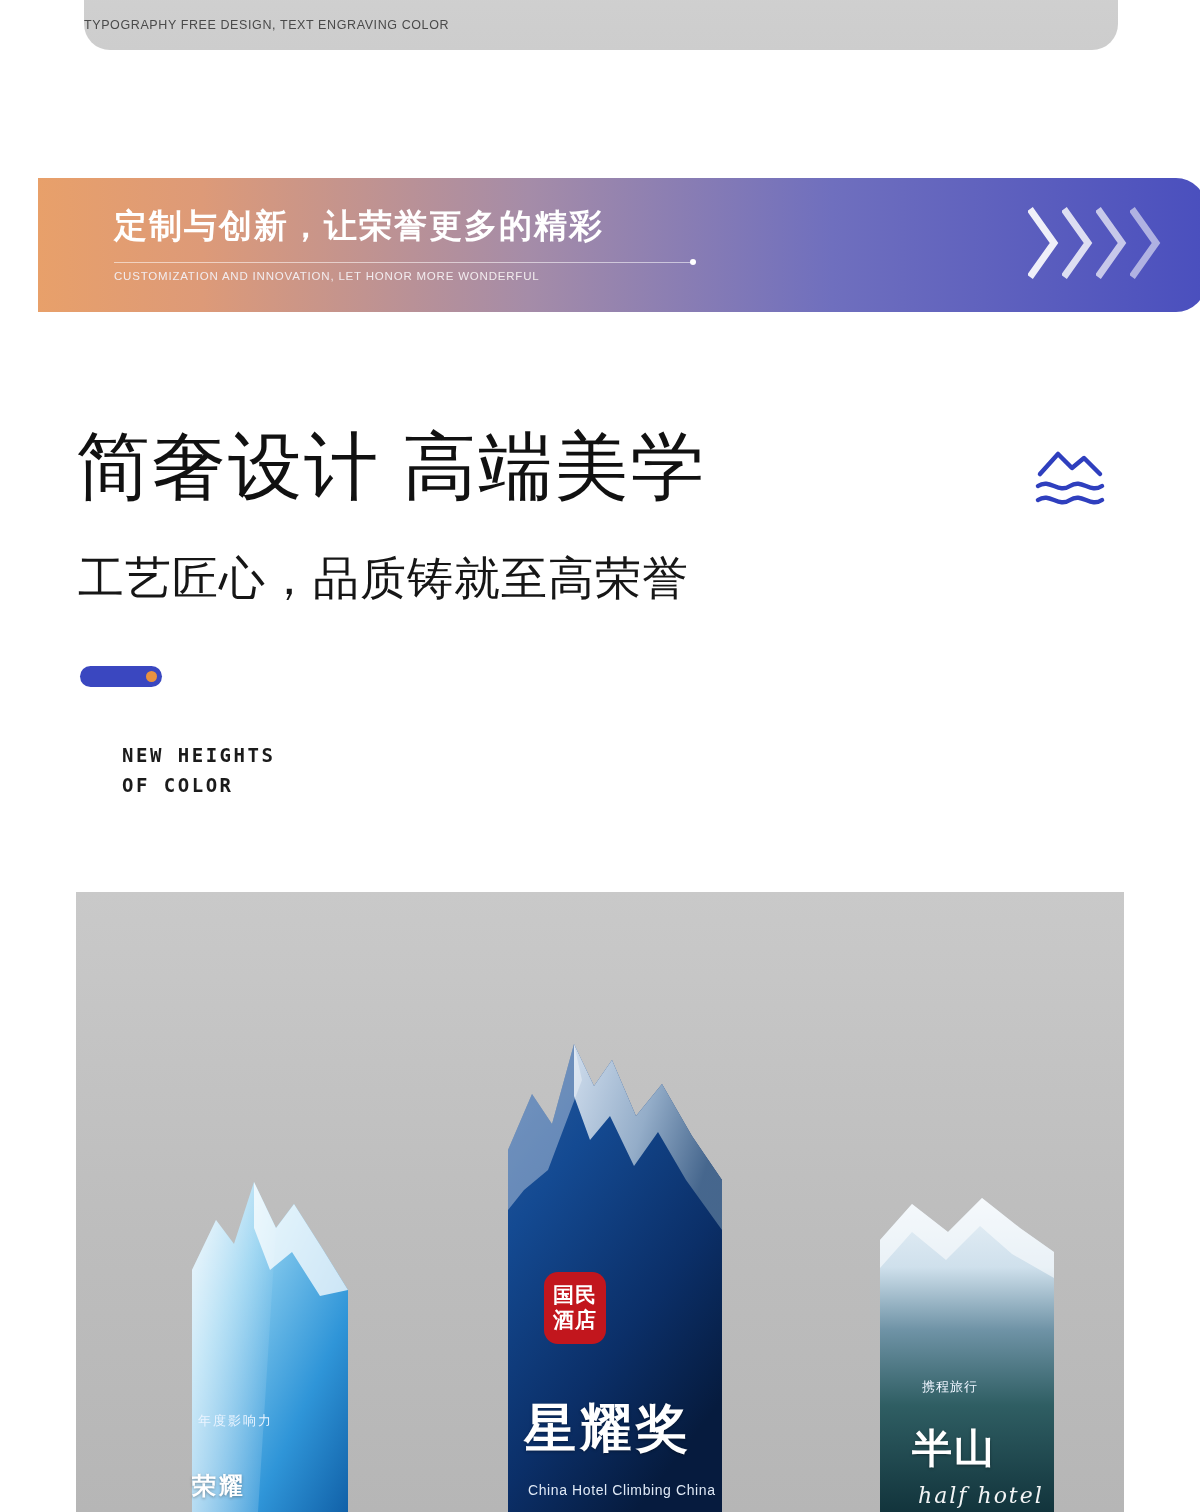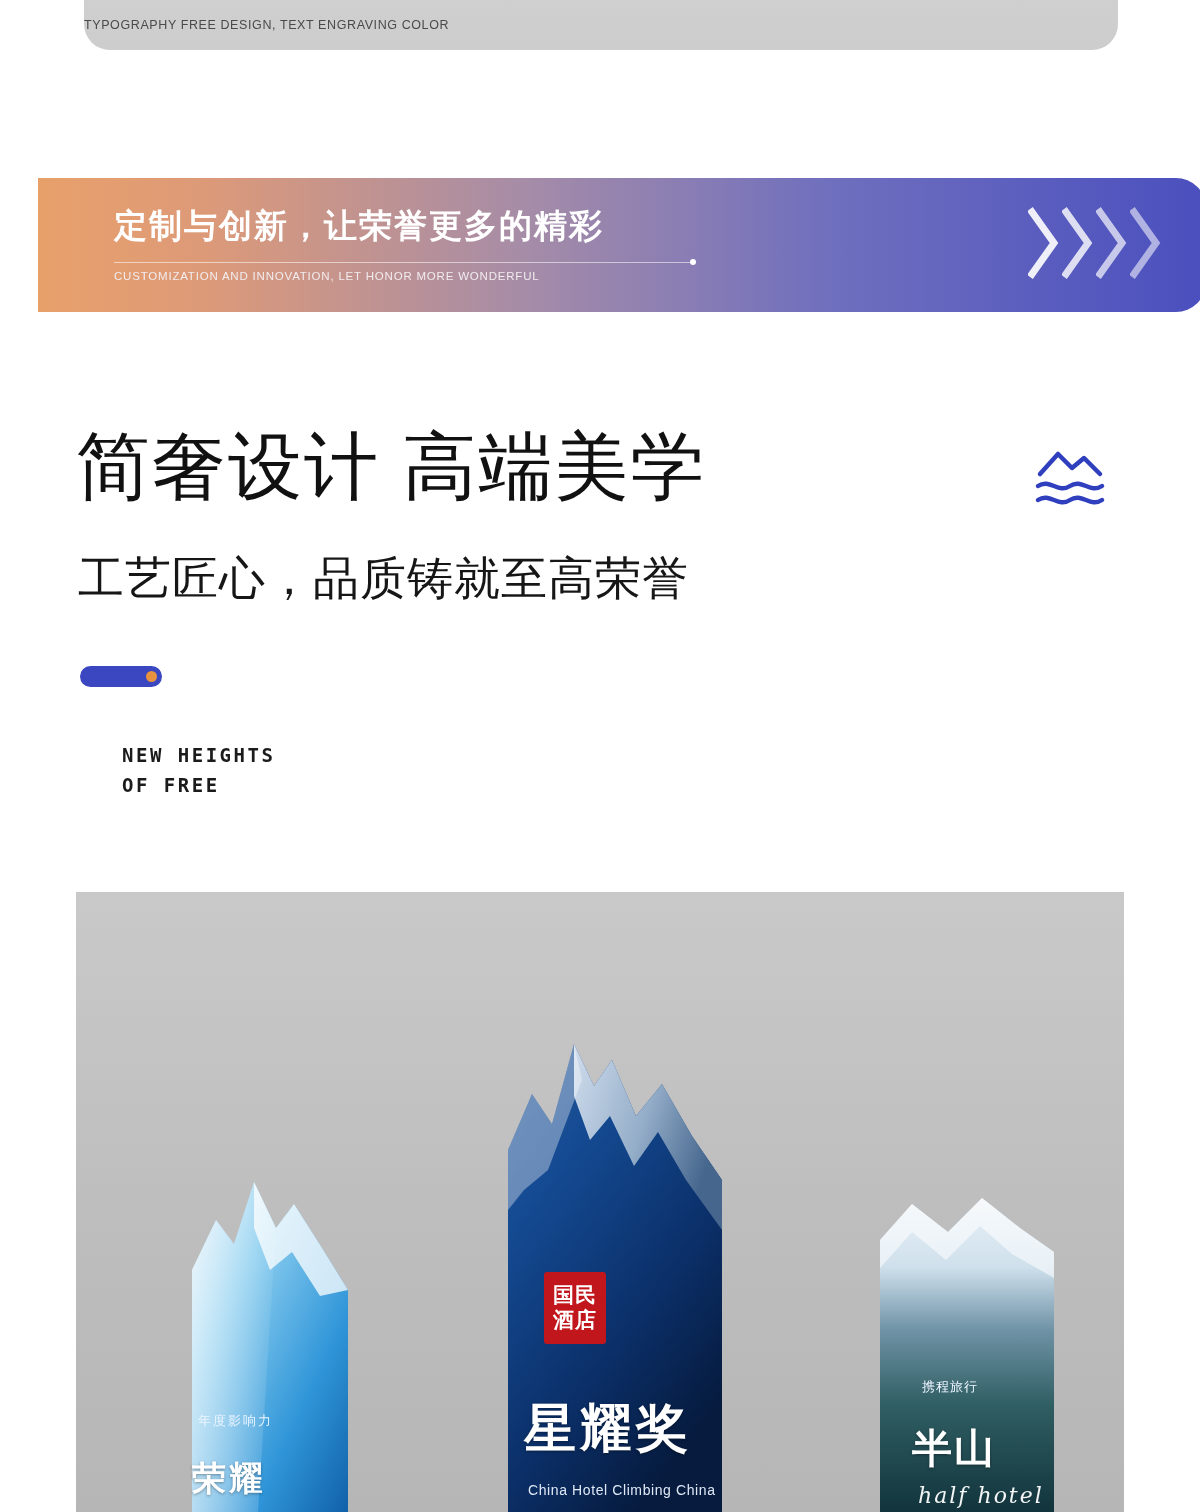--- a/index.html
+++ b/index.html
@@ -196,21 +196,21 @@
   .t-label-cn {
     position: absolute;
     color: #ffffff;
     font-weight: bold;
     white-space: nowrap;
     text-shadow: 0 1px 3px rgba(0,0,0,0.35);
   }
   .t1-label {
     left: 116px;
     bottom: 10px;
-    font-size: 34px;
+    font-size: 24px;
     letter-spacing: 3px;
   }
   .t1-sublabel {
     position: absolute;
     left: 122px;
     bottom: 82px;
     font-size: 13px;
     color: #eaf4ff;
     letter-spacing: 2px;
     white-space: nowrap;
@@ -230,21 +230,21 @@
     letter-spacing: 0.6px;
     white-space: nowrap;
   }
   .stamp {
     position: absolute;
     left: 468px;
     bottom: 168px;
     width: 62px;
     height: 72px;
     background: #c2161d;
-    border-radius: 3px;
+    border-radius: 14px;
     color: #ffffff;
     font-size: 21px;
     font-weight: bold;
     line-height: 25px;
     text-align: center;
     padding-top: 10px;
     box-sizing: border-box;
     letter-spacing: 1px;
   }
   .t3-label {
@@ -321,21 +321,21 @@
     <path d="M6 52 C18 44, 26 60, 38 52 C50 44, 58 60, 70 52" stroke="#2f3fbe" stroke-width="4.5" fill="none" stroke-linecap="round"></path>
   </svg>
 </div>
 
 <div class="pill">
   <span class="pill-dot"></span>
 </div>
 
 <div class="eyebrow">
   <div>NEW  HEIGHTS</div>
-  <div>OF  FREE</div>
+  <div>OF  COLOR</div>
 </div>
 
 <div class="photo">
 
   <svg class="trophy t1" viewBox="0 0 196 392" preserveAspectRatio="none">
     <defs>
       <linearGradient id="g1" x1="0" y1="0" x2="1" y2="1">
         <stop offset="0%" stop-color="#e7f3fb"></stop>
         <stop offset="30%" stop-color="#8fd0f0"></stop>
         <stop offset="70%" stop-color="#2f95d8"></stop>

